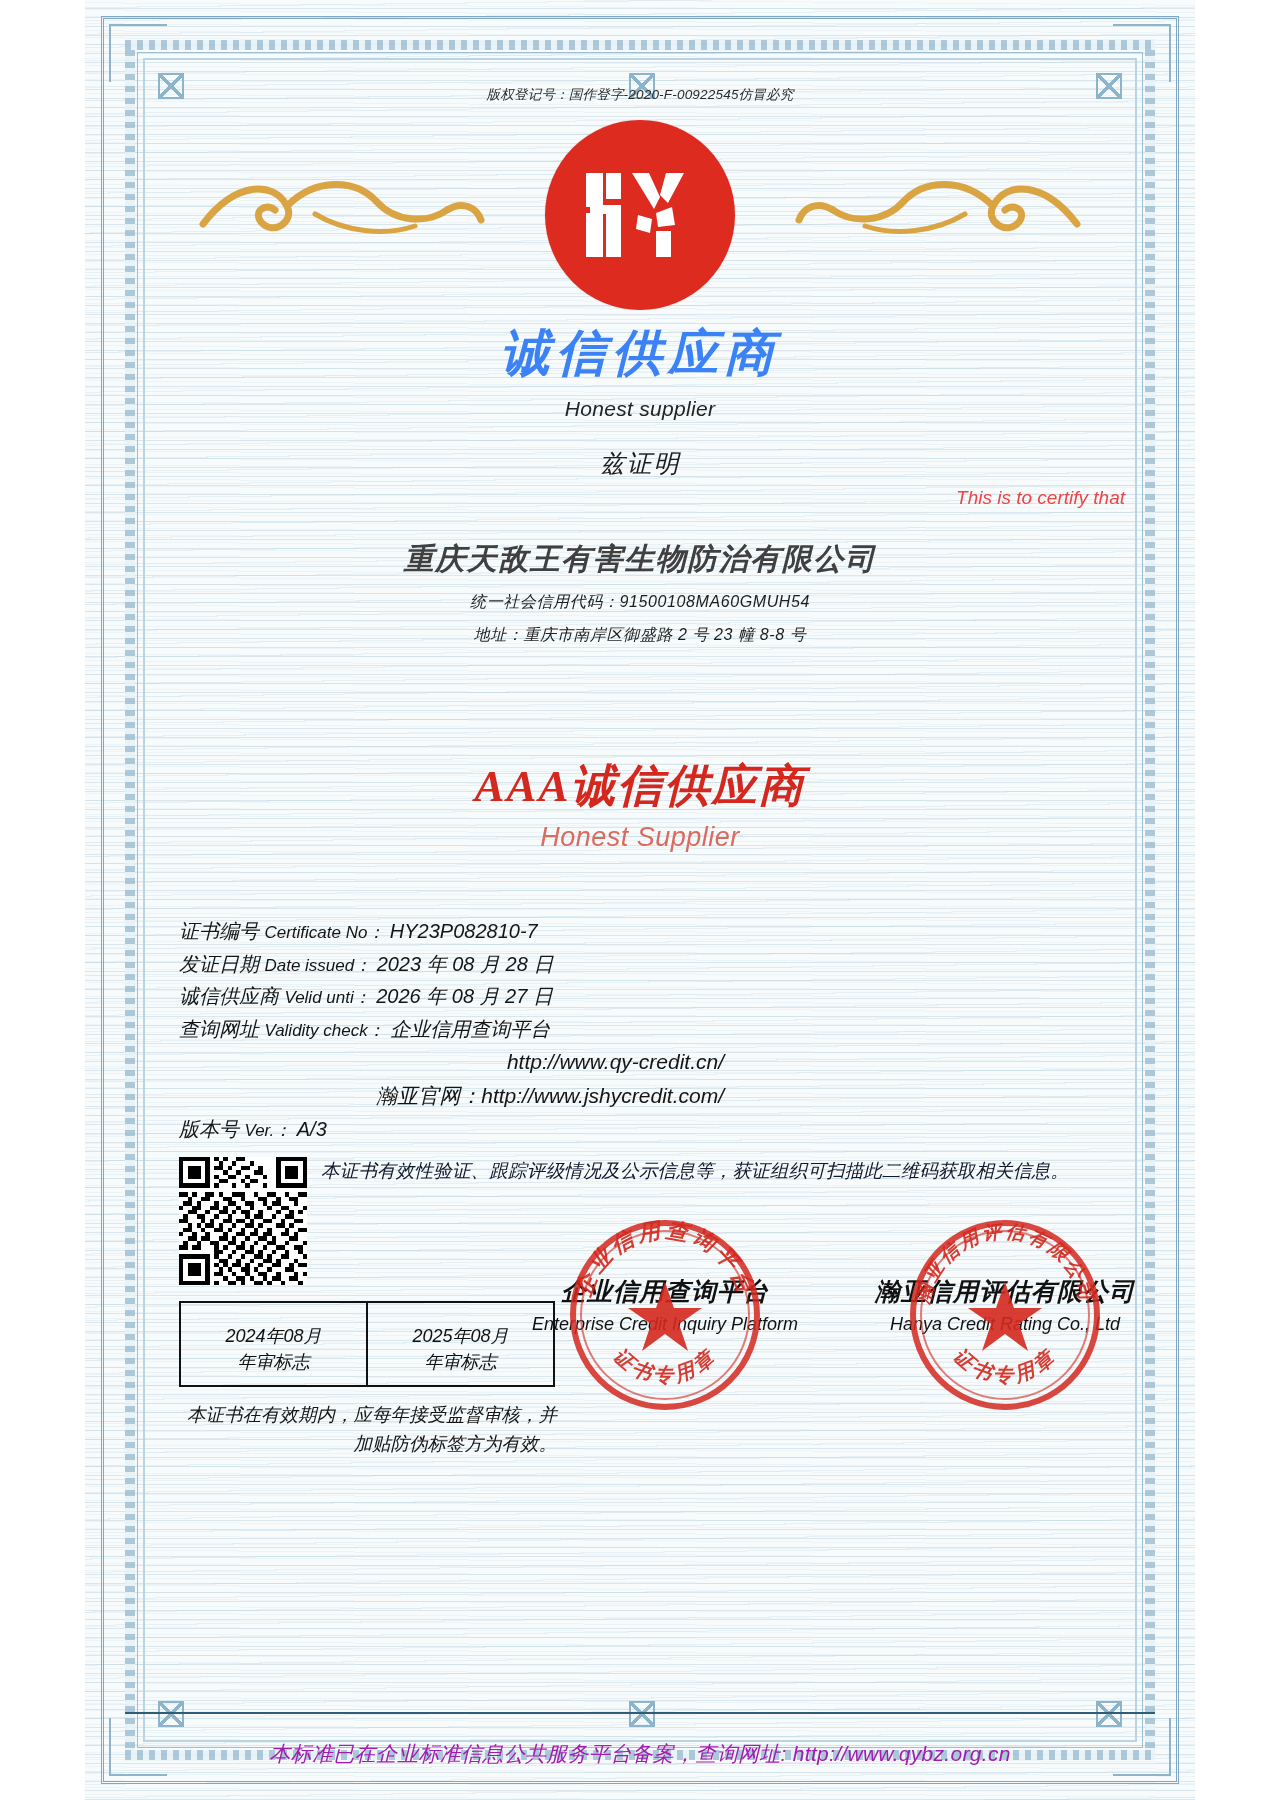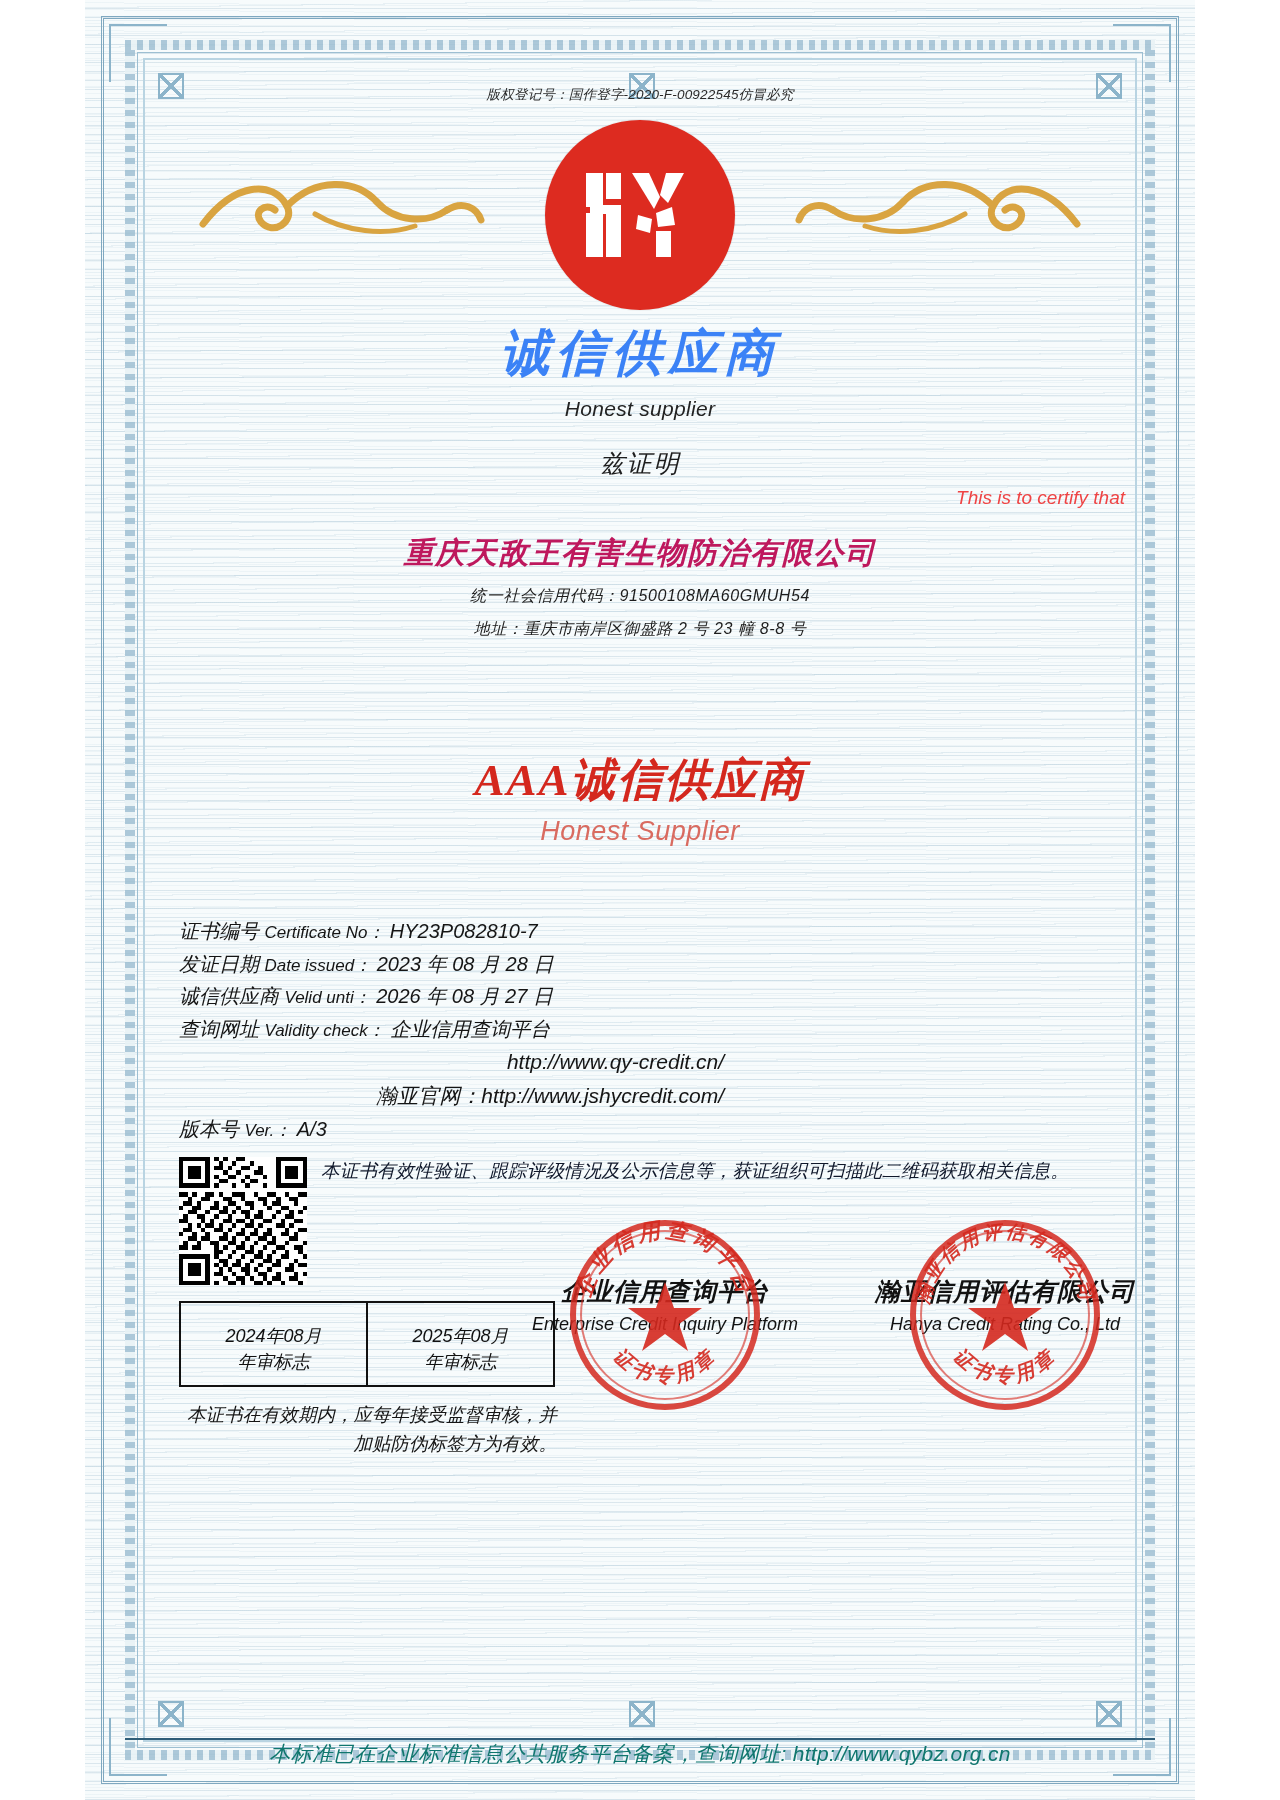--- a/index.html
+++ b/index.html
@@ -177,22 +177,22 @@
   .certify-en {
     text-align: right;
     font-size: 19px;
     color: #ef4444;
     margin-top: 7px;
   }
   .company {
     text-align: center;
     font-size: 30px;
     font-weight: 700;
-    color: #be185d;
-    margin-top: 24px;
+    color: #404040;
+    margin-top: 30px;
     letter-spacing: 1.5px;
   }
   .credit-code, .address {
     text-align: center;
     font-size: 16px;
     color: #1d1d1d;
     margin-top: 12px;
     letter-spacing: .6px;
   }
 
@@ -314,24 +314,24 @@
     transform: translateX(-50%);
     pointer-events: none;
   }
 
   
   .footer-bar {
     position: absolute;
     left: 40px; right: 40px;
     bottom: 32px;
     border-top: 2px solid #2f5d78;
-    padding-top: 0;
+    padding-top: 26px;
     text-align: center;
     font-size: 21px;
-    color: #0f766e;
+    color: #a21caf;
     letter-spacing: .3px;
   }
 </style>
 </head>
 <body>
 
 <div class="cert-page">
 
   <div class="wave-bg"></div>
   <div class="wave-bg w2"></div>

